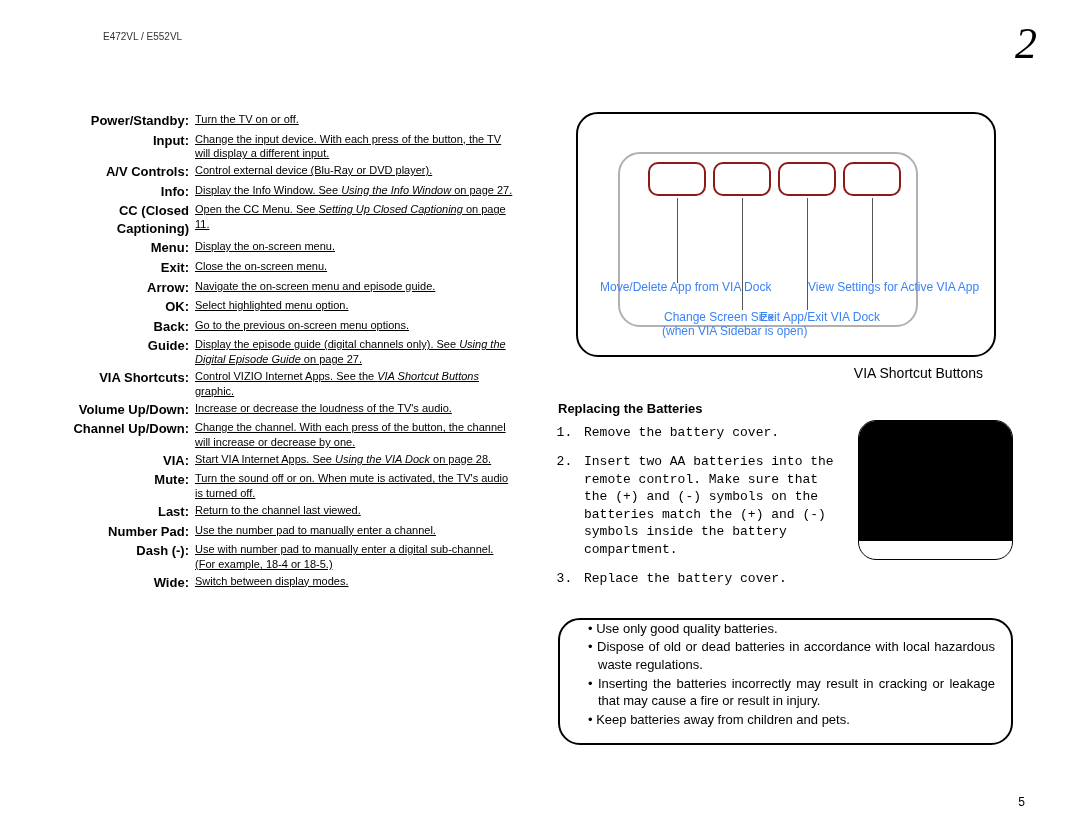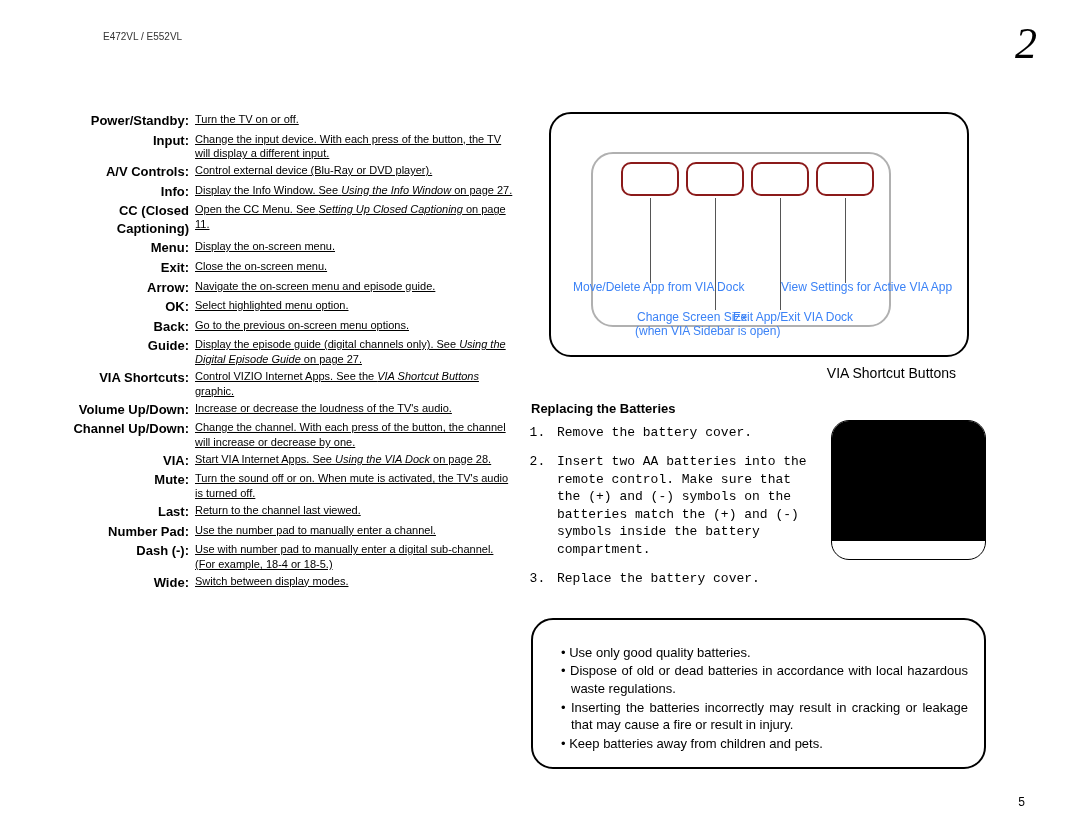--- a/index.html
+++ b/index.html
@@ -36,21 +36,21 @@
     top: -16px;
     font-family: Georgia, 'Times New Roman', serif;
     font-size: 44px;
     font-weight: normal;
     font-style: italic;
     color: #000;
     letter-spacing: -2px;
   }
   .columns {
     display: flex;
-    gap: 16px;
+    gap: 43px;
     margin-top: 52px;
   }
   .left-col {
     width: 460px;
   }
   .right-col {
     width: 455px;
   }
   .def-table {
     width: 100%;
@@ -160,21 +160,21 @@
   .bat-img-fill {
     background: #000;
     width: 100%;
     height: 120px;
   }
   
   .warn-box {
     margin-top: 18px;
     border: 2px solid #000;
     border-radius: 22px;
-    padding: 24px 16px 14px 16px;
+    padding: 0 16px 14px 16px;
     font-size: 13px;
   }
   .warn-box ul { list-style: none; padding-left: 12px; text-align: justify;}
   .warn-box li { margin-bottom: 1px; text-indent: -10px; padding-left: 10px;}
   .warn-box li::before { content: "• "; }
   .pagenum-bottom {
     position: absolute;
     right: 55px;
     bottom: 18px;
     font-size: 12px;

